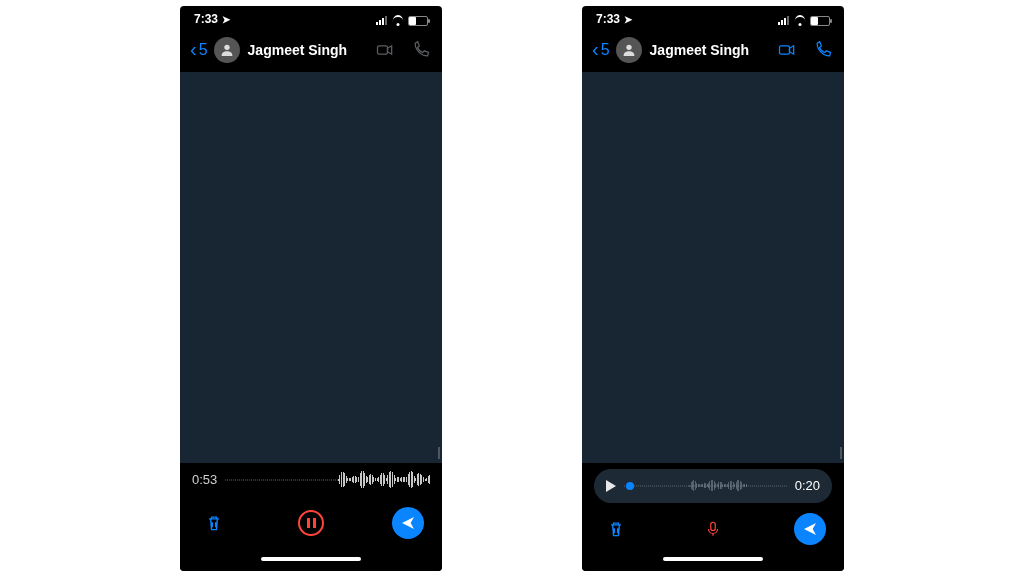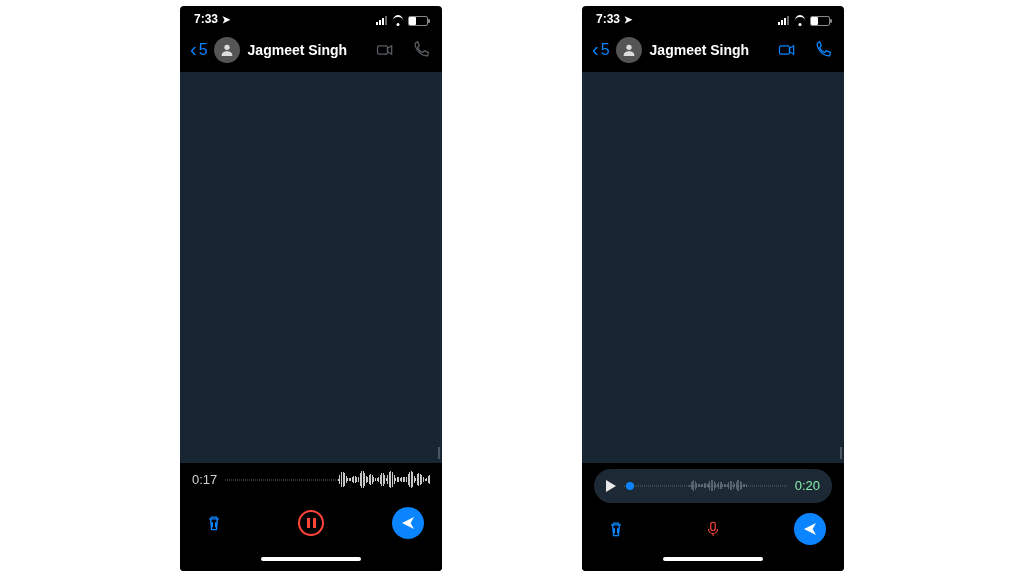--- a/index.html
+++ b/index.html
@@ -105,21 +105,21 @@
   .wave .bars {
     position:absolute; right:0; top:0; bottom:0; width:45%;
     display:flex; align-items:center; gap:1px;
     overflow:hidden;
   }
   .wave .bars i { width:1px; background:#c7c7c7; display:block; }
 
   
   .playpill {
     height:34px; margin:6px 12px 0 12px; background:#1d2a36; border-radius:17px;
-    display:flex; align-items:center; padding:0 12px; gap:8px; color:#86efac; font-size:13px;
+    display:flex; align-items:center; padding:0 12px; gap:8px; color:#ffffff; font-size:13px;
   }
   .playbtn {
     width:0; height:0; border-style:solid;
     border-width:6px 0 6px 10px; border-color:transparent transparent transparent #e8e8e8;
   }
   .track {
     flex:1; height:20px; position:relative;
   }
   .track .line {
     position:absolute; left:0; right:0; top:50%; height:1px;
@@ -209,21 +209,21 @@
       <svg viewBox="0 0 24 24">
           <path d="M5 4c0 8 7 15 15 15l1-4-5-2-2 2c-3-1-5-3-6-6l2-2-2-5z"></path>
         </svg>
     </div>
   </div>
 
   <div class="chatbody"></div>
 
   <div class="bottomA">
     <div class="recrow">
-      <span>0:17</span>
+      <span>0:53</span>
       <div class="wave">
         <div class="dots"></div>
         <div class="bars" id="barsA">
             <i style="height: 2px;"></i>
             <i style="height: 9.59421px;"></i>
             <i style="height: 14.5319px;"></i>
             <i style="height: 15.3186px;"></i>
             <i style="height: 12.2462px;"></i>
             <i style="height: 7.192px;"></i>
             <i style="height: 2.69516px;"></i>

